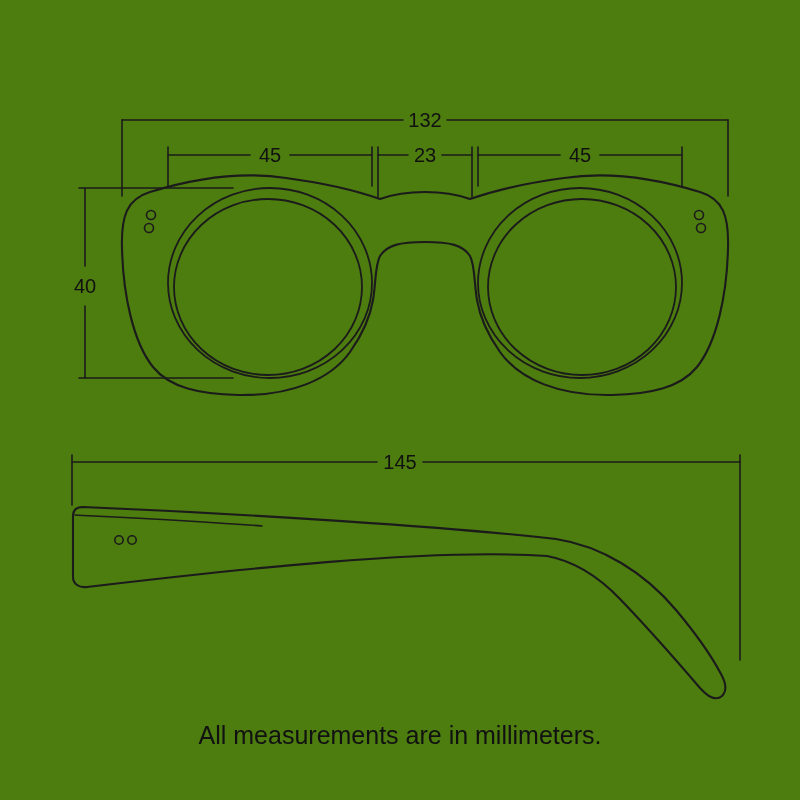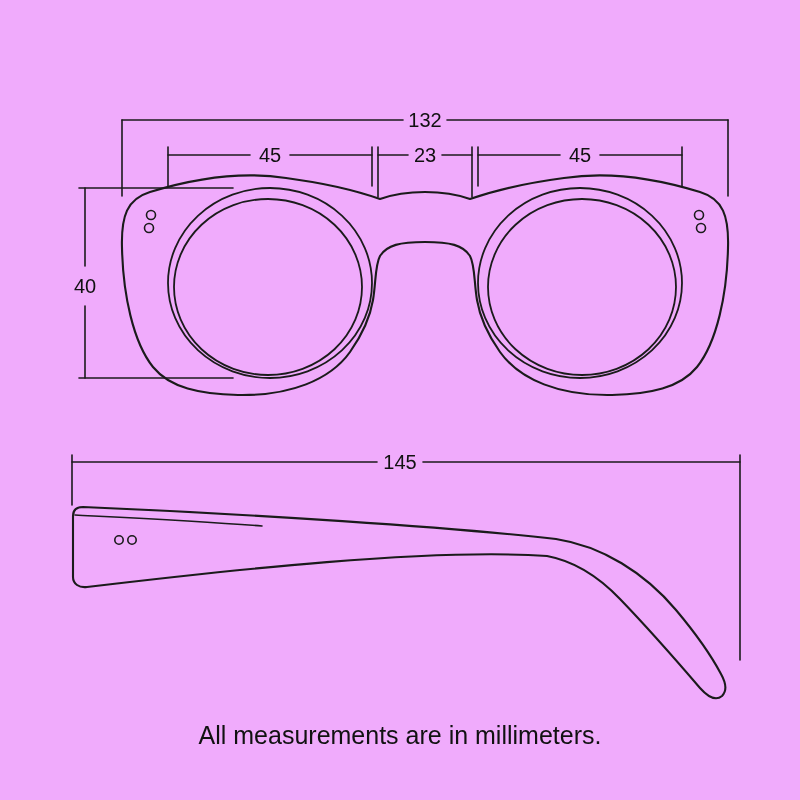--- a/index.html
+++ b/index.html
@@ -1,16 +1,16 @@
 <!DOCTYPE html>
 <html><head>
 <meta charset="utf-8">
 <style>
   html,body{margin:0;padding:0;background:#ffffff;width:800px;height:800px;overflow:hidden;}
-  .stage{position:relative;width:800px;height:800px;background:#f0abfc;}
+  .stage{position:relative;width:800px;height:800px;background:#4d7c0f;}
   svg{display:block;}
   svg line, svg path, svg ellipse, svg circle{stroke:#1b1b1b;fill:none;stroke-width:1.6;stroke-linecap:round;stroke-linejoin:round;}
   svg path.frame{stroke-width:2.1;}
   svg path.temple{stroke-width:2.1;}
   svg ellipse.lens{stroke-width:1.8;}
   svg text{font-family:"Liberation Sans",sans-serif;fill:#111;stroke:none;text-anchor:middle;}
   text.dim-label{font-size:20px;}
   text.caption{font-size:25px;}
 </style>
 </head>

